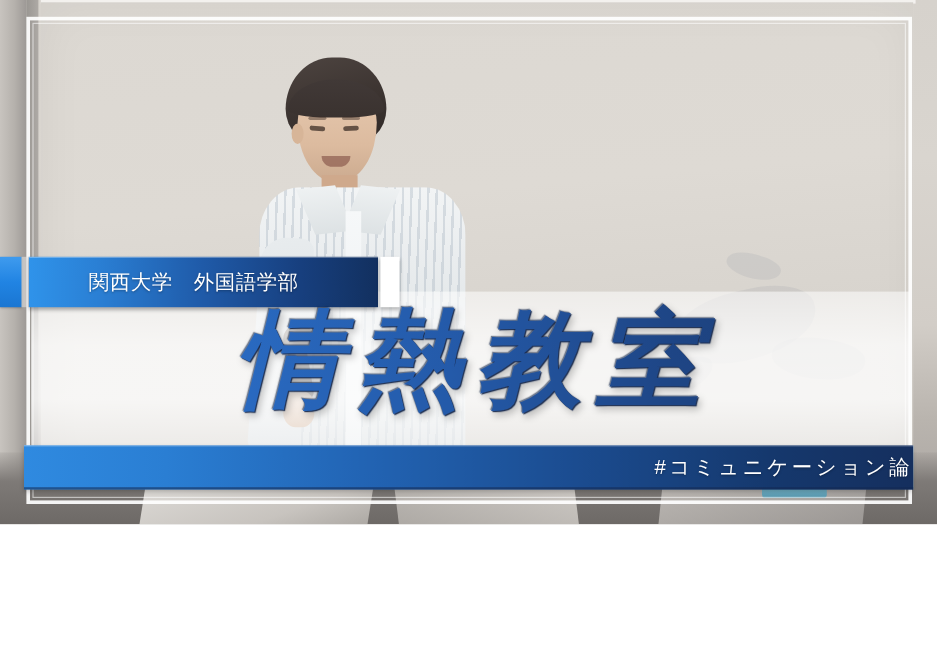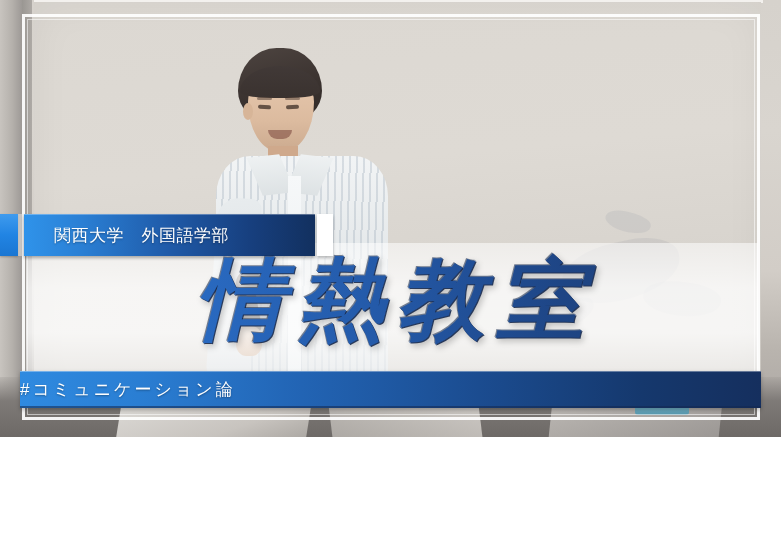--- a/index.html
+++ b/index.html
@@ -297,21 +297,21 @@
       #12305f 100%);
     display: flex;
     align-items: center;
     box-shadow: 0 2px 3px rgba(0,0,0,.30);
     border-top: 1px solid rgba(255,255,255,.30);
   }
   .banner-top-label {
     color: #ffffff;
     font-size: 17px;
     letter-spacing: .5px;
-    padding-left: 30px;
+    padding-left: 50px;
     text-shadow: 0 1px 2px rgba(0,0,0,.35);
     white-space: nowrap;
   }
   .banner-top-endcap {
     position: absolute;
     left: 317px; top: 214px;
     width: 16px; height: 42px;
     background: #ffffff;
     box-shadow: 0 2px 3px rgba(0,0,0,.25);
   }
@@ -350,21 +350,21 @@
     width: 741px; height: 34px;
     background: linear-gradient(90deg,
       #2f8ae0 0%,
       #2a7ed3 16%,
       #2264b4 38%,
       #1b4c90 62%,
       #15386d 84%,
       #152f5e 100%);
     display: flex;
     align-items: center;
-    justify-content: flex-start;
+    justify-content: flex-end;
     border-top: 1px solid rgba(255,255,255,.35);
     border-bottom: 2px solid rgba(20,40,80,.55);
     box-shadow: 0 2px 4px rgba(0,0,0,.25);
   }
   .banner-bottom-label {
     color: #ffffff;
     font-size: 17px;
     letter-spacing: 3px;
     text-shadow: 0 1px 2px rgba(0,0,0,.35);
     white-space: nowrap;

